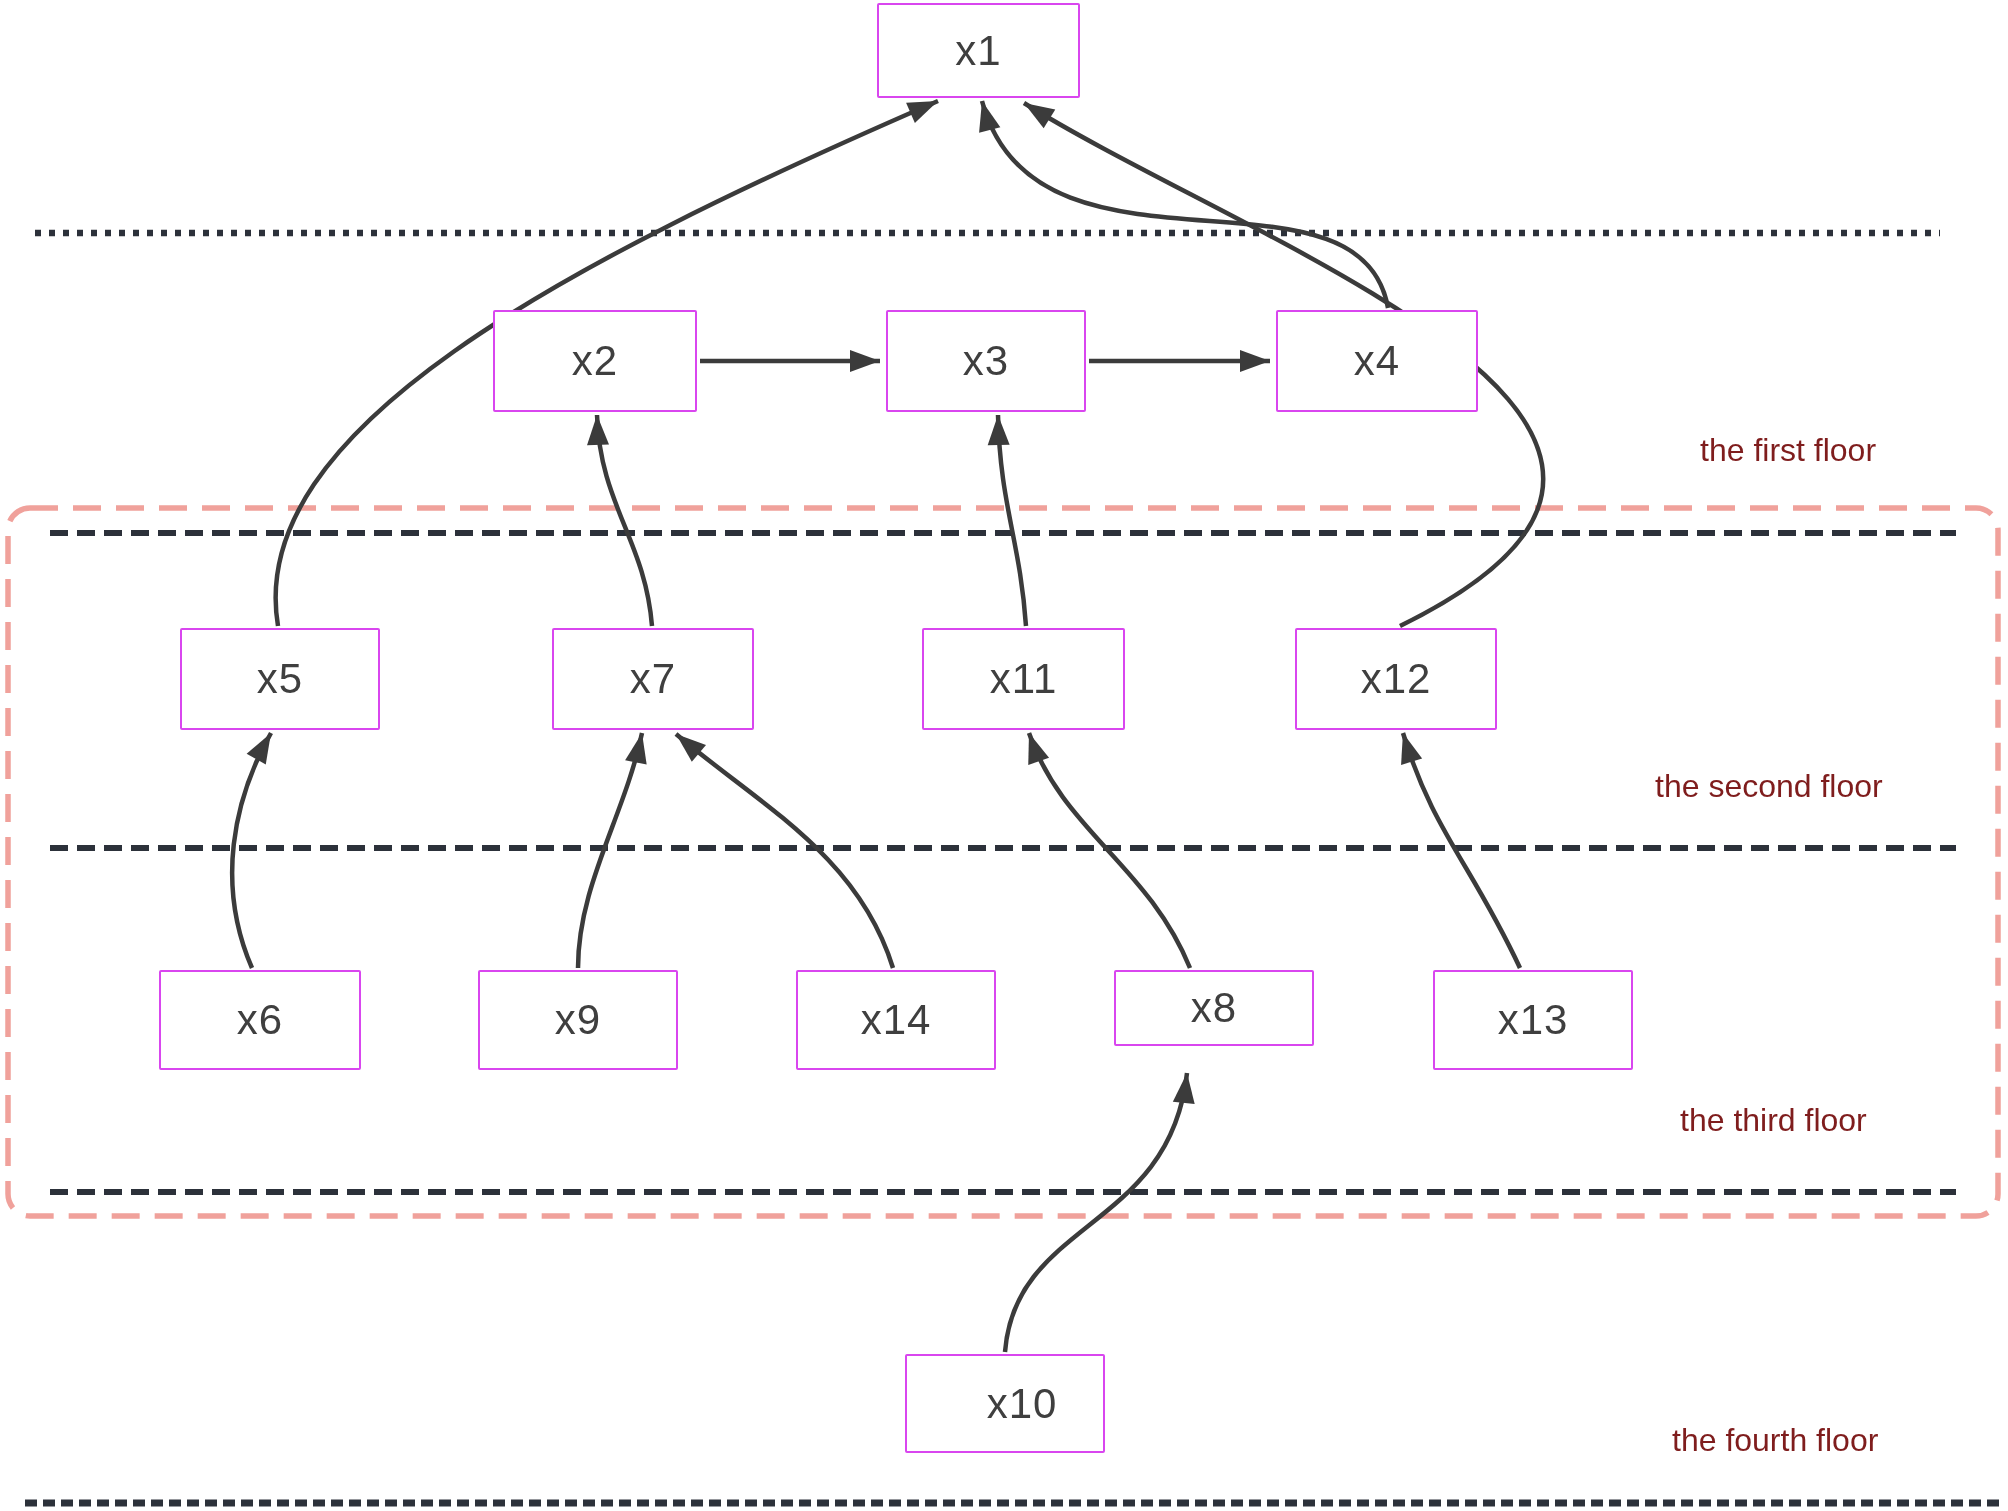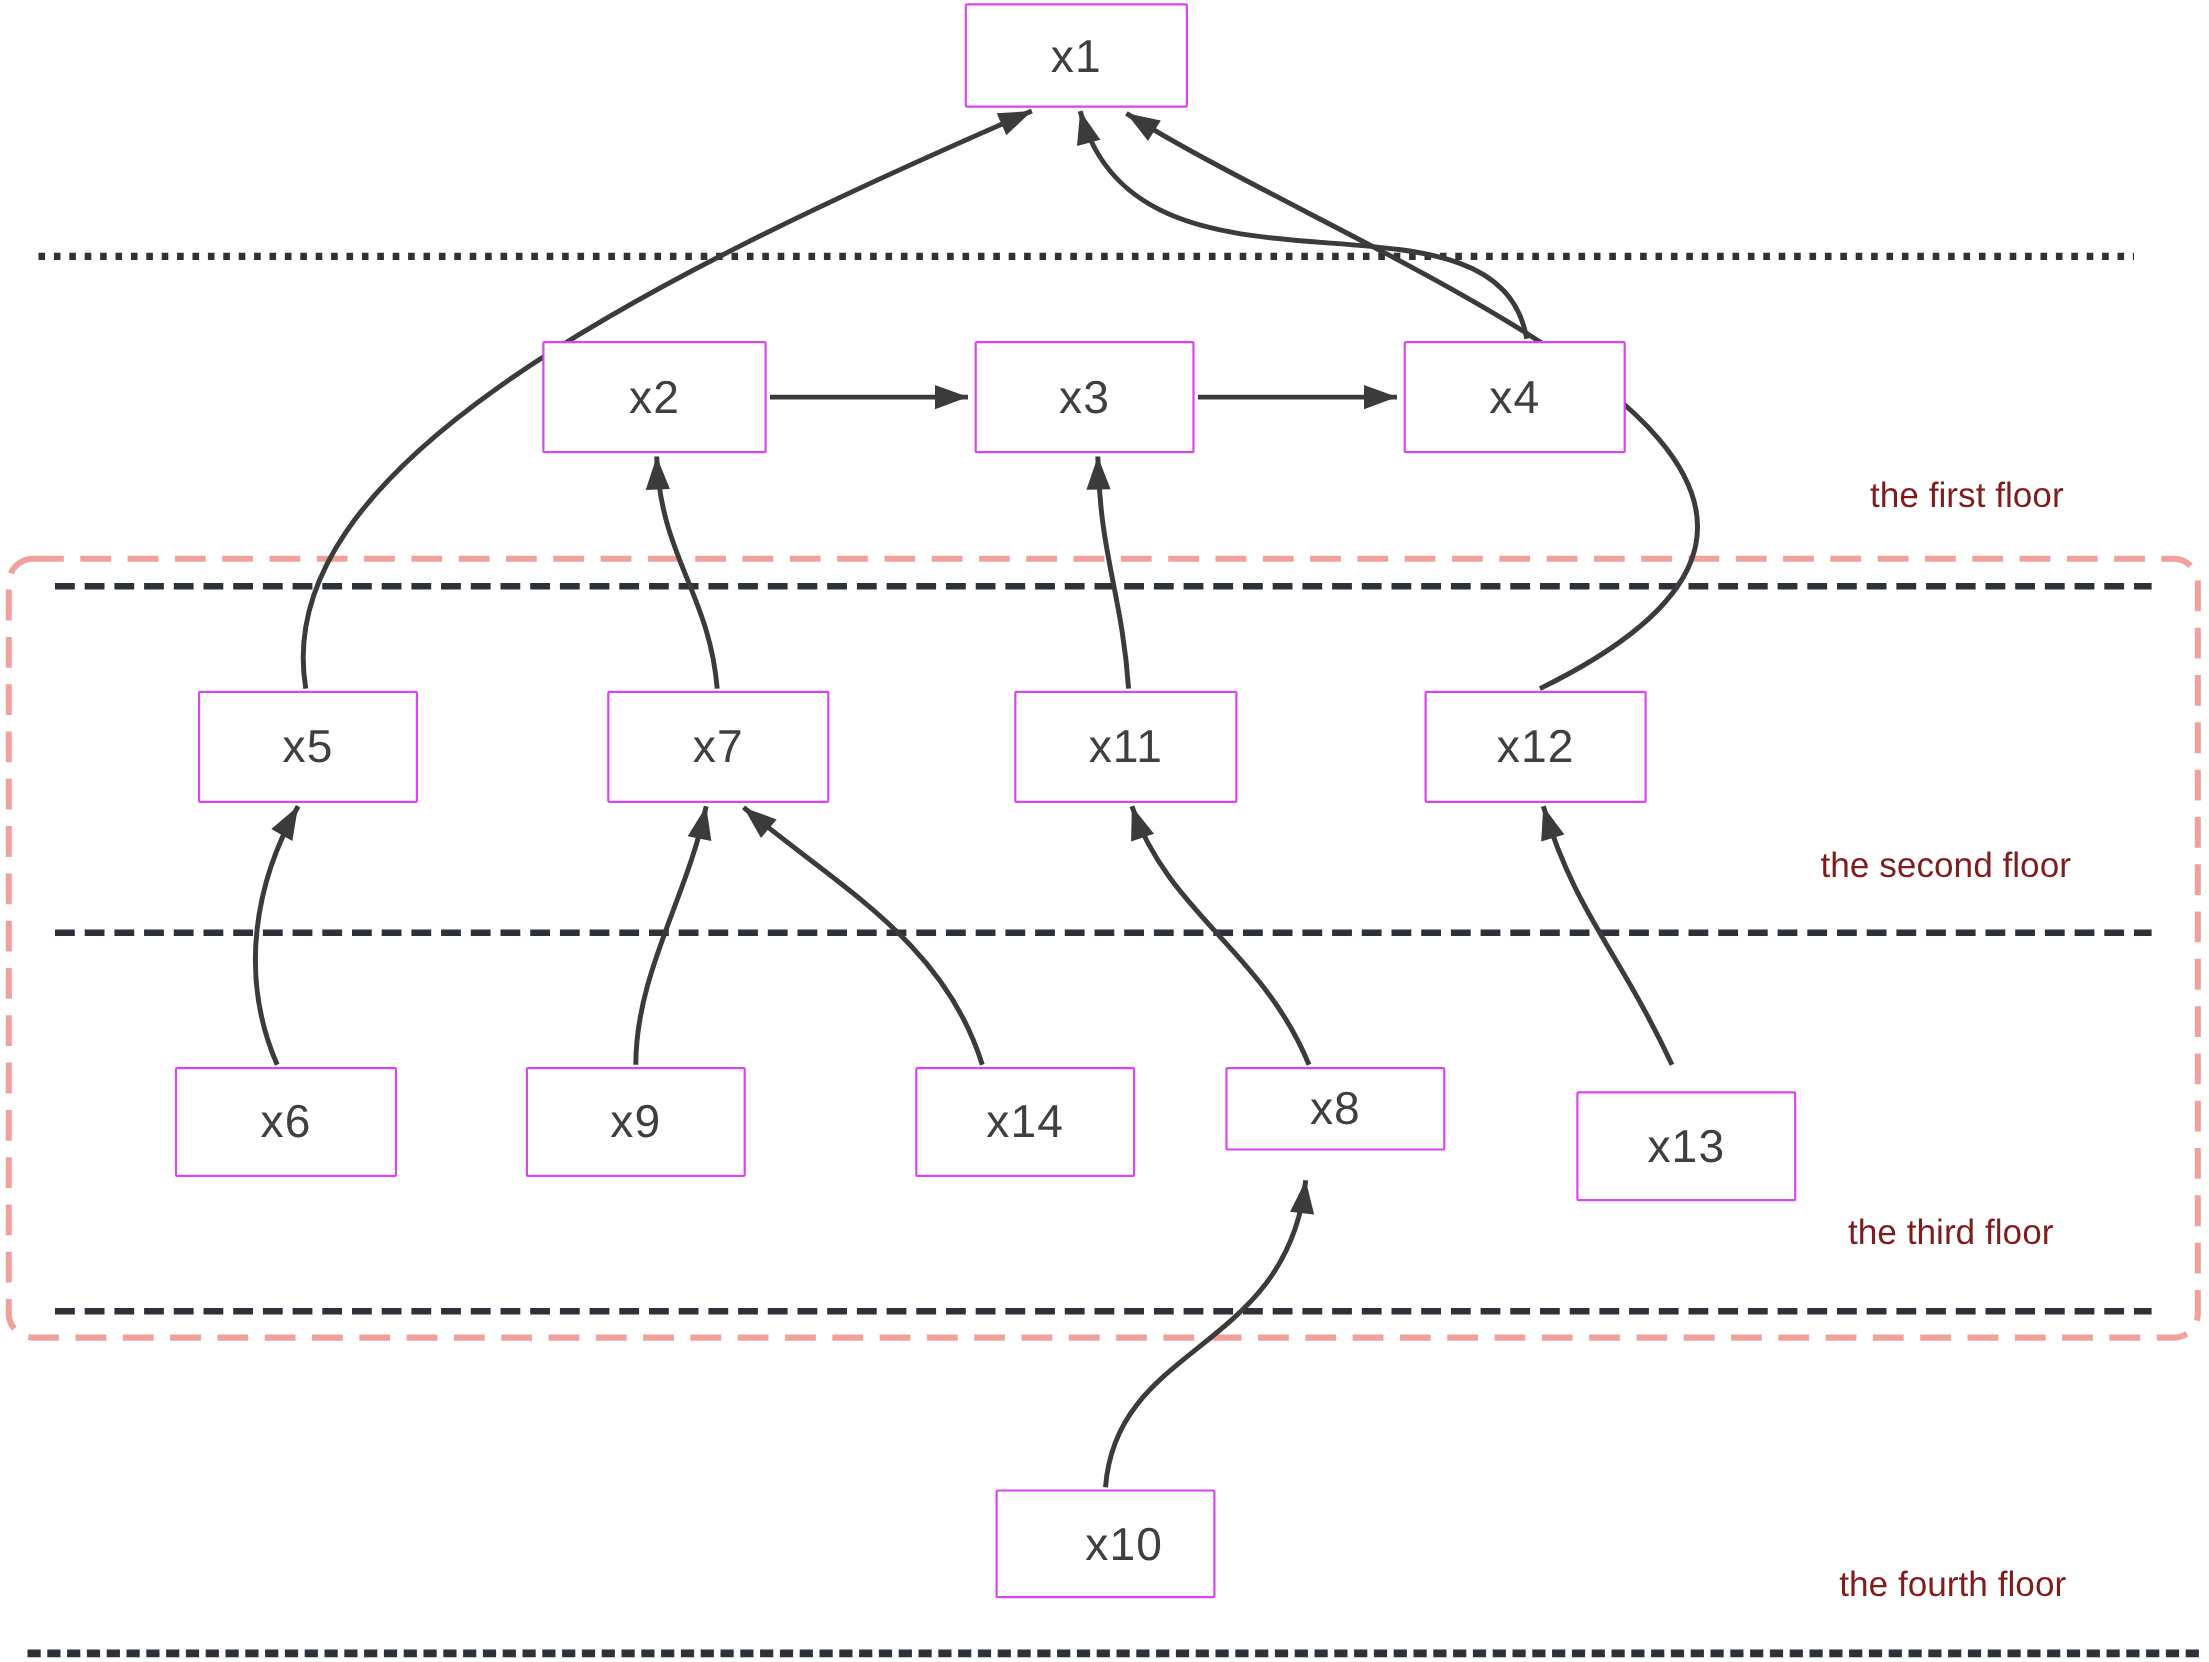--- a/index.html
+++ b/index.html
@@ -44,23 +44,23 @@
   #n-x1  { left: 877px;  top: 3px;    width: 203px; height: 95px;  }
   #n-x2  { left: 493px;  top: 310px;  width: 204px; height: 102px; }
   #n-x3  { left: 886px;  top: 310px;  width: 200px; height: 102px; }
   #n-x4  { left: 1276px; top: 310px;  width: 202px; height: 102px; }
   #n-x5  { left: 180px;  top: 628px;  width: 200px; height: 102px; }
   #n-x7  { left: 552px;  top: 628px;  width: 202px; height: 102px; }
   #n-x11 { left: 922px;  top: 628px;  width: 203px; height: 102px; }
   #n-x12 { left: 1295px; top: 628px;  width: 202px; height: 102px; }
   #n-x6  { left: 159px;  top: 970px;  width: 202px; height: 100px; }
   #n-x9  { left: 478px;  top: 970px;  width: 200px; height: 100px; }
-  #n-x14 { left: 832px;  top: 970px;  width: 200px; height: 100px; text-align: center; }
+  #n-x14 { left: 796px;  top: 970px;  width: 200px; height: 100px; text-align: center; }
   #n-x8  { left: 1114px; top: 970px;  width: 200px; height: 76px; }
-  #n-x13 { left: 1433px; top: 992px;  width: 200px; height: 100px; }
+  #n-x13 { left: 1433px; top: 970px;  width: 200px; height: 100px; }
   #n-x10 { left: 905px;  top: 1354px; width: 200px; height: 99px; padding-left: 34px;  }
   
   #fl-1 { left: 1700px; top: 432px;  }
   #fl-2 { left: 1655px; top: 768px;  }
   #fl-3 { left: 1680px; top: 1102px; }
   #fl-4 { left: 1672px; top: 1422px; text-align: center; }
 </style>
 </head>
 <body>
 

